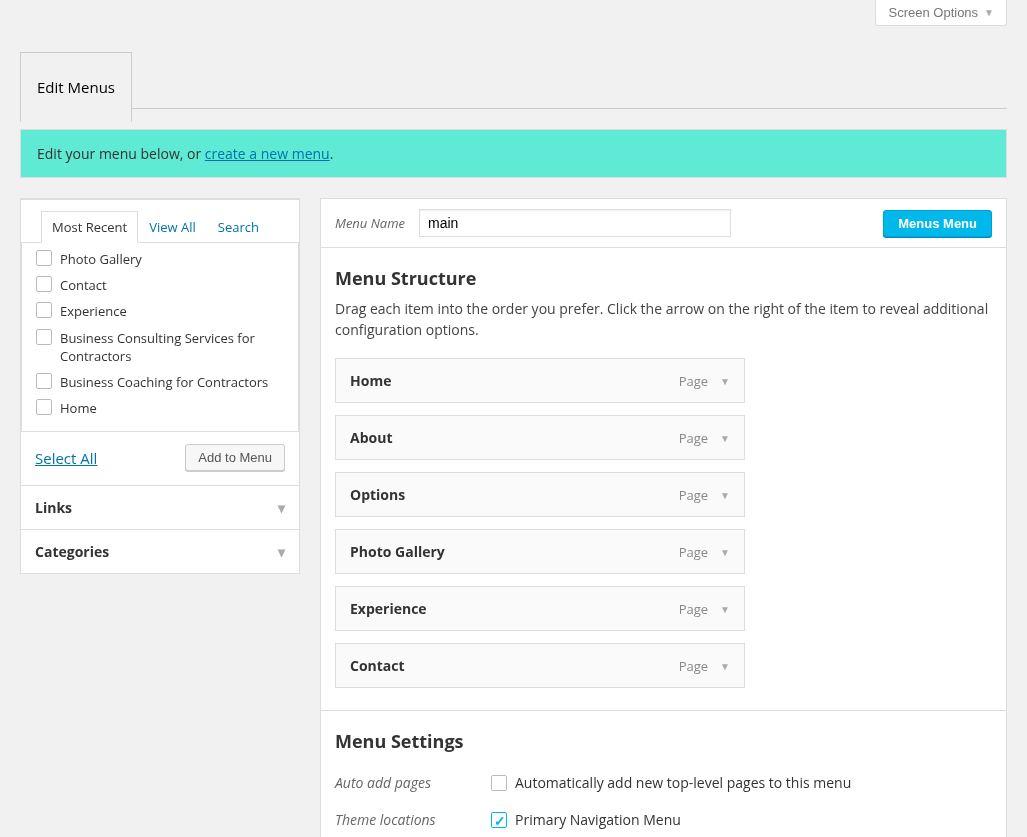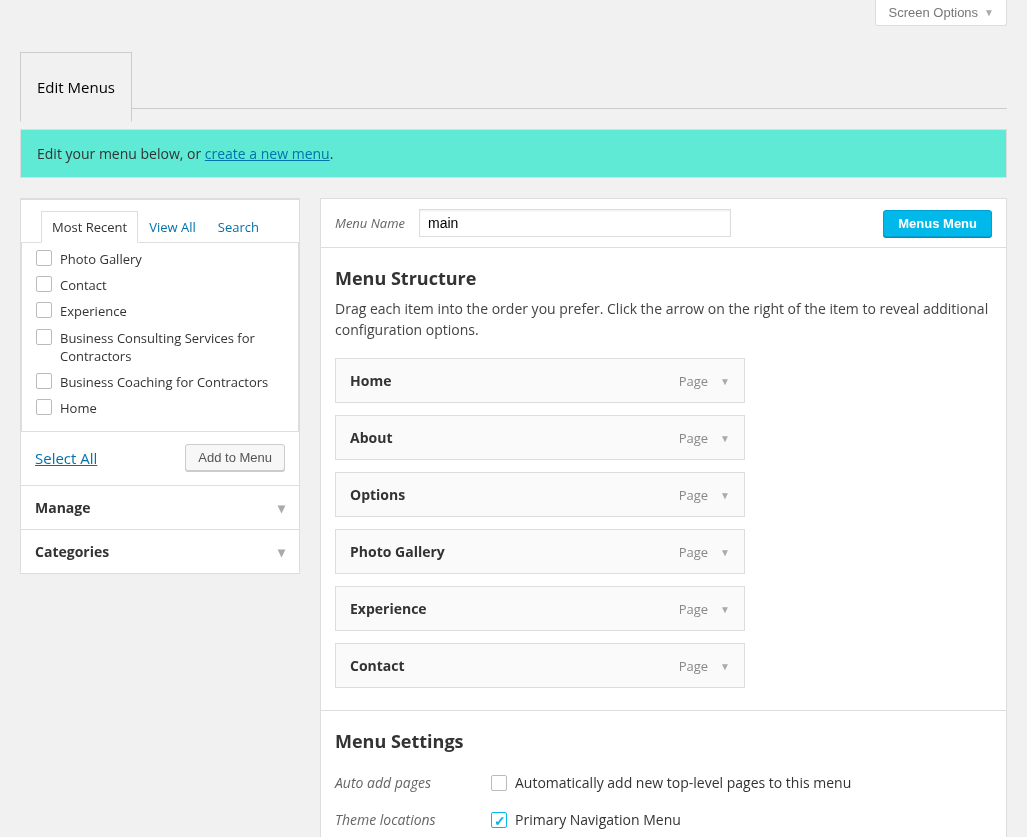--- a/index.html
+++ b/index.html
@@ -123,21 +123,21 @@
           </div>
           <div class="page-actions">
             <a class="select-all">Select All</a>
             <button class="btn-secondary">Add to Menu</button>
           </div>
         </div>
       </div>
 
       <div class="accordion-section">
         <div class="accordion-section-title collapsed">
-          <span>Manage</span>
+          <span>Links</span>
           <span class="arrow-icon">▾</span>
         </div>
       </div>
 
       <div class="accordion-section">
         <div class="accordion-section-title collapsed">
           <span>Categories</span>
           <span class="arrow-icon">▾</span>
         </div>
       </div>

